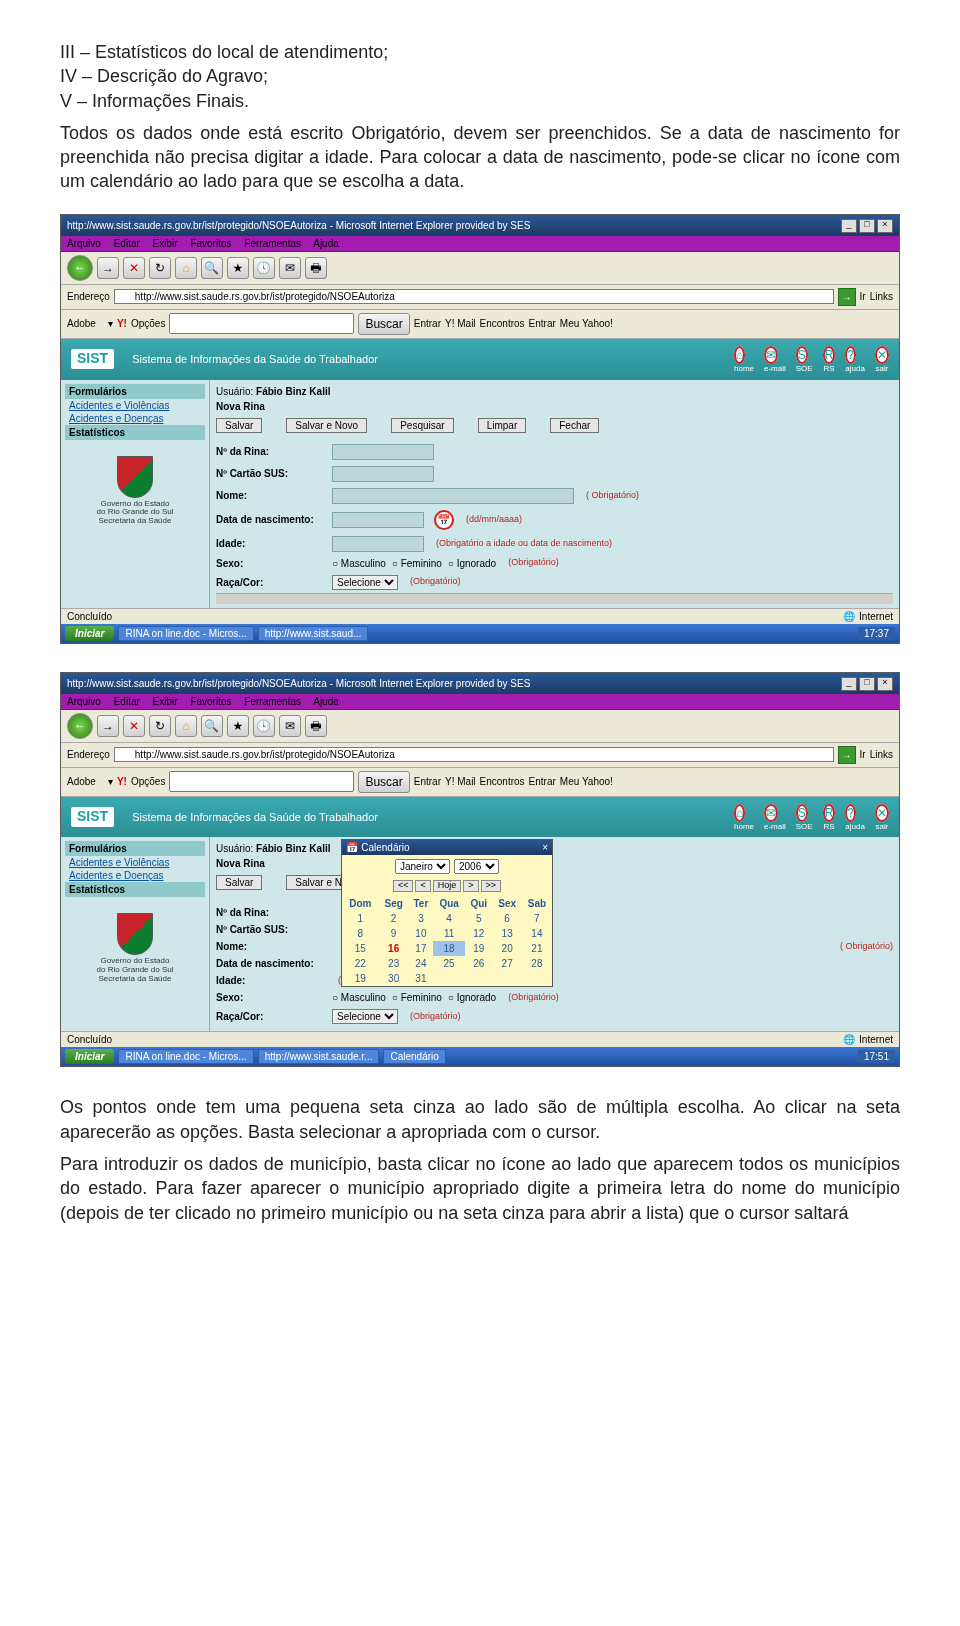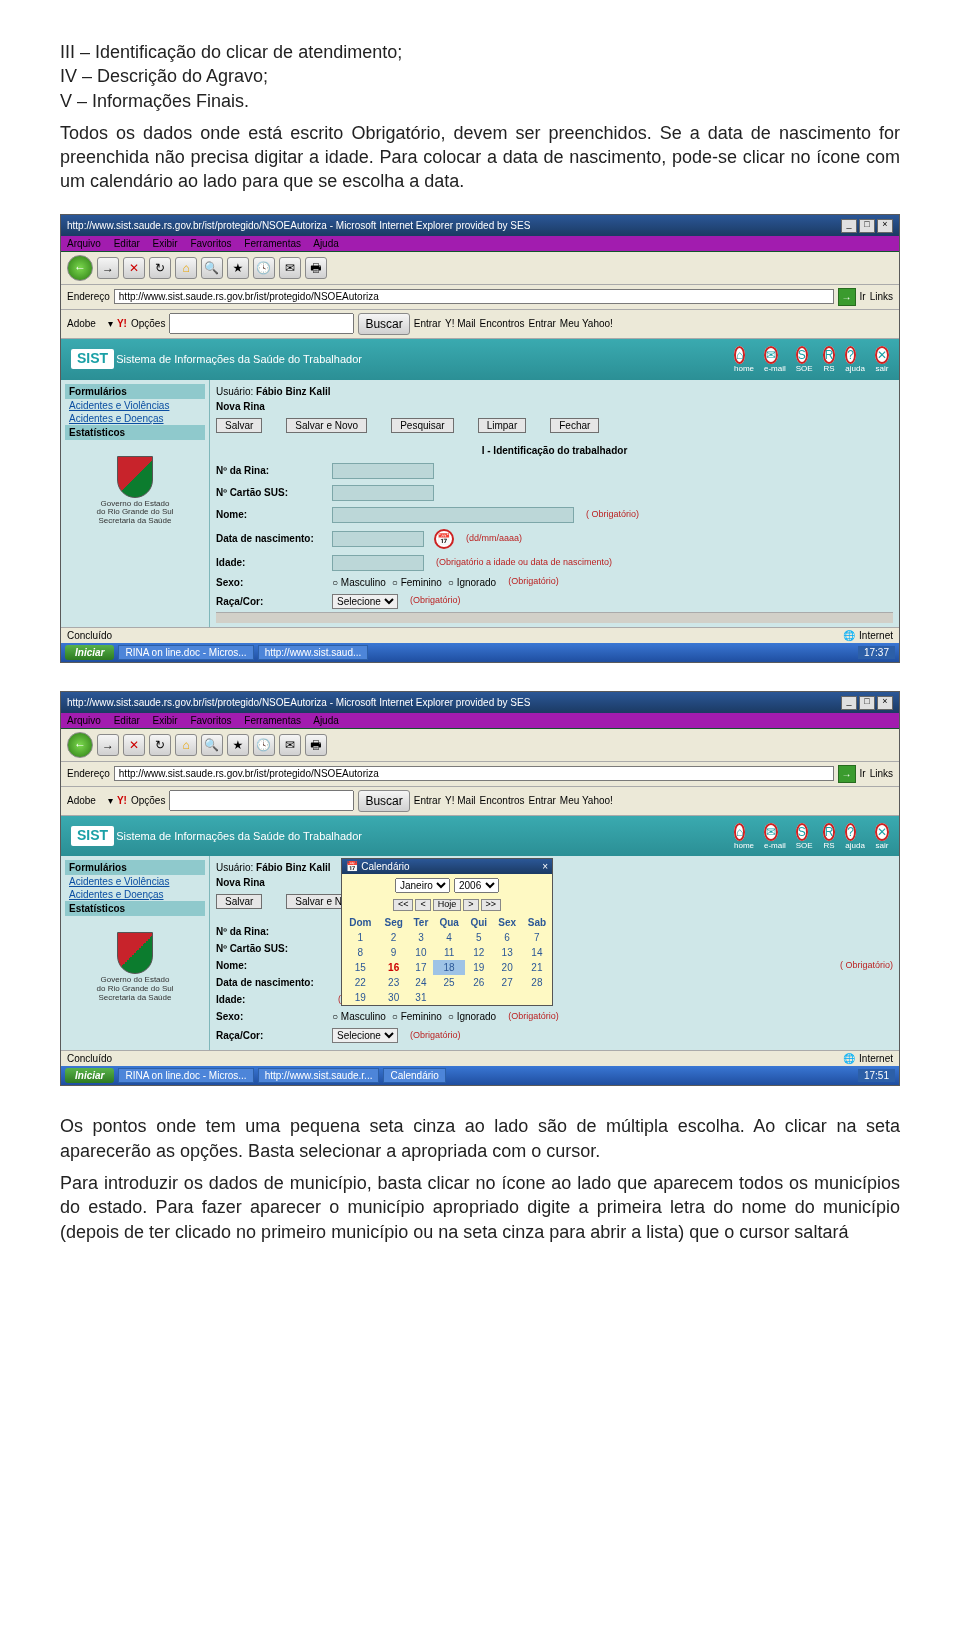--- a/index.html
+++ b/index.html
@@ -82,36 +82,36 @@
     padding: 3px 6px;
     border-bottom: 1px solid #aaa;
     display: flex;
     align-items: center;
     gap: 4px;
     font-family: Tahoma, sans-serif;
   }
   .addrbar input {
     flex: 1;
     font-size: 10px;
-    padding: 1px 4px;
+    padding: 1px 20px;
     border: 1px solid #7a7a7a;
     background: #fff;
   }
   .addrbar .go {
     display:inline-block; width:16px; height:16px; background:#3a9b2e; border:1px solid #276b1e; color:#fff; text-align:center; line-height:16px; font-size:10px;
   }
   .adobebar .y { color:#c00; font-weight:bold; }
   .adobebar .srch { flex: 0 0 160px; }
   .app-head {
     background: linear-gradient(#3aaab0,#2b8f95);
     color:#fff;
     padding: 6px 10px;
     display:flex;
     align-items:center;
-    gap: 2px;
+    gap: 18px;
   }
   .logo {
     background:#fff;
     color:#1aa0a6;
     font-weight:bold;
     padding: 2px 6px;
     border-radius: 2px;
     font-size: 14px;
   }
   .app-title { font-size: 11px; }
@@ -194,21 +194,21 @@
   .calendar-pop table { width:100%; border-collapse:collapse; text-align:center; }
   .calendar-pop th { color:#2b5797; font-weight:bold; padding:2px 0; }
   .calendar-pop td { color:#2b5797; padding:2px 0; cursor:default; }
   .calendar-pop td.today { color:#c00; font-weight:bold; }
   .calendar-pop td.sel { background:#9ec3e6; }
   .scrollhint { height:10px; background:#d2d0c8; border-top:1px solid #aaa; }
 </style>
 </head>
 <body>
 
-<p class="para tight">III – Identificação do clicar de atendimento;</p>
+<p class="para tight">III – Estatísticos do local de atendimento;</p>
 <p class="para tight">IV – Descrição do Agravo;</p>
 <p class="para">V – Informações Finais.</p>
 
 <p class="para">Todos os dados onde está escrito Obrigatório, devem ser preenchidos. Se a data de nascimento for preenchida não precisa digitar a idade. Para colocar a data de nascimento, pode-se clicar no ícone com um calendário ao lado para que se escolha a data.</p>
 
 <div class="screenshot">
   <div class="titlebar">
     <span>http://www.sist.saude.rs.gov.br/ist/protegido/NSOEAutoriza - Microsoft Internet Explorer provided by SES</span>
     <span class="wbtns"><span>_</span><span>□</span><span>×</span></span>
   </div>
@@ -280,21 +280,20 @@
     <div class="main">
       <div class="userline"><span>Usuário:</span> <b>Fábio Binz Kalil</b></div>
       <div class="userline"><b>Nova Rina</b></div>
       <div class="btnrow">
         <span class="b">Salvar</span>
         <span class="b">Salvar e Novo</span>
         <span class="b">Pesquisar</span>
         <span class="b">Limpar</span>
         <span class="b">Fechar</span>
       </div>
-      <div class="section-title">I - Identificação do trabalhador</div>
       <div class="frow">
           <span class="lab">Nº da Rina:</span>
           <span class="inp w1"></span>
         </div>
       <div class="frow">
           <span class="lab">Nº Cartão SUS:</span>
           <span class="inp w1"></span>
         </div>
       <div class="frow">
           <span class="lab">Nome:</span>

